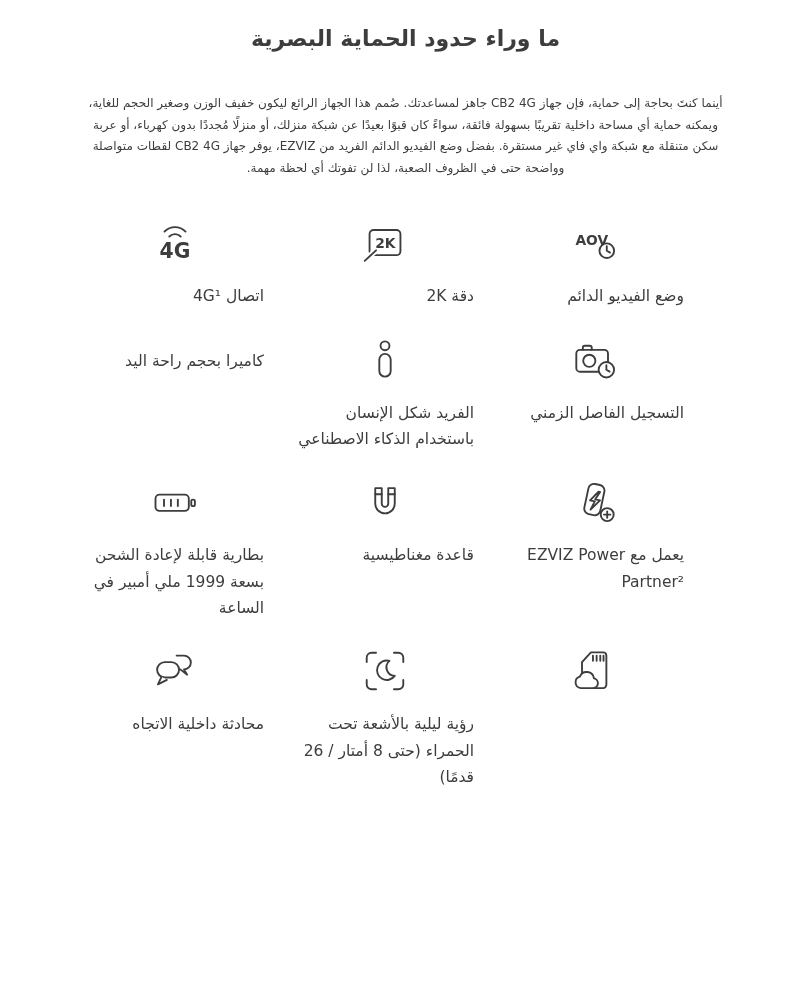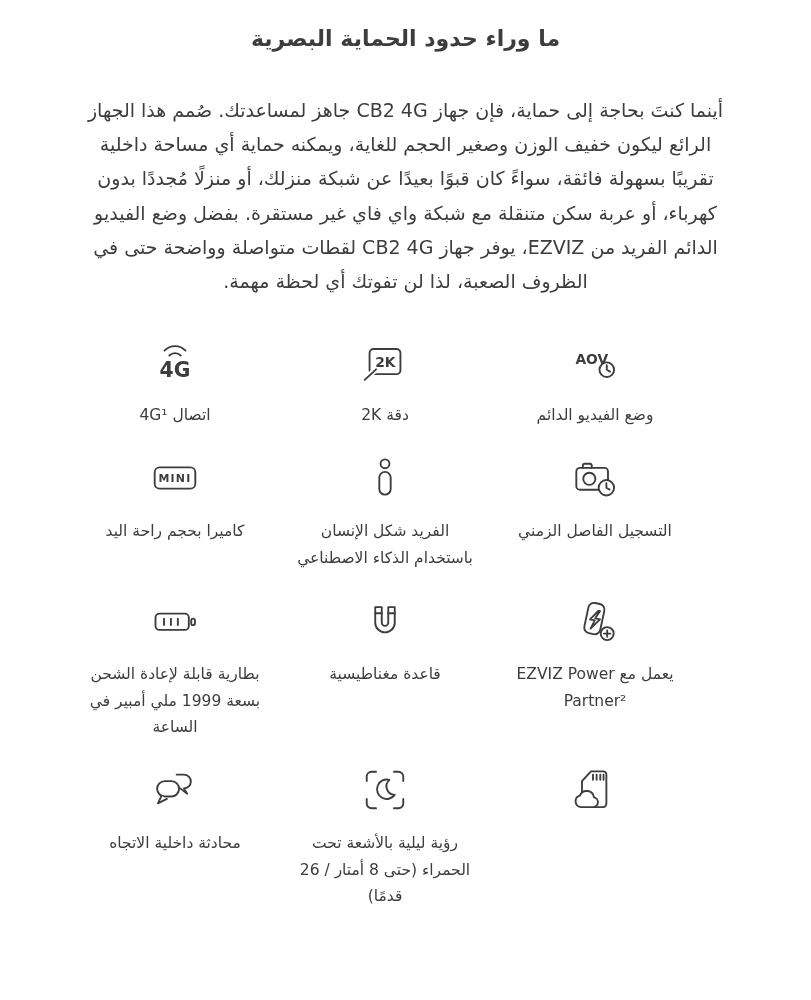--- a/index.html
+++ b/index.html
@@ -11,21 +11,21 @@
   .page {
     position:relative; width:811px; min-height:1000px;
     margin:12px auto; background:var(--bg); padding-top:14px;
   }
   .page-title {
     margin:0; text-align:center; direction:rtl;
     font-size:22px; font-weight:700; letter-spacing:0;
   }
   .intro {
     max-width:648px; margin:42px auto 0; direction:rtl;
-    text-align:center; font-size:19px; line-height:1.8;
+    text-align:center; font-size:12px; line-height:1.8;
   }
   .features-grid {
     width:630px; margin:38px 0 0 70px;
     display:grid; grid-template-columns:repeat(3,210px);
     row-gap:24px; direction:ltr;
   }
   .feature { text-align:center; }
   .feature-icon { height:52px; display:flex; align-items:center; justify-content:center; }
   .icon-svg {
     width:52px; height:52px;
@@ -33,21 +33,21 @@
     stroke-linecap:round; stroke-linejoin:round;
   }
   .icon-svg text {
     stroke:none; fill:var(--ink); font-weight:700;
     font-family:"DejaVu Sans", sans-serif;
   }
   .wfill { fill:#ffffff; }
   .wline { stroke:#ffffff; }
   .feature-label {
     margin:14px auto 0; max-width:178px; direction:rtl;
-    font-size:15.5px; line-height:1.7;
+    font-size:15.5px; line-height:1.7;text-align:right;
   }
   .section-divider {
     position:absolute; left:0; bottom:0; width:100%; height:5px;
     background:#f7f7f7; border-top:1px solid #ececec;
   }
 </style>
 </head>
 <body>
 
 <div class="page">
@@ -86,26 +86,20 @@
         <svg class="icon-svg" viewBox="0 0 64 64">
           <text x="28" y="35" text-anchor="middle" font-size="17">AOV</text>
           <circle class="wfill" cx="46.5" cy="41.5" r="9"></circle>
           <path d="M46.5 41.5 V 36 M46.5 41.5 L 50.5 43.8"></path>
         </svg>
       </div>
       <div class="feature-label" dir="rtl">وضع الفيديو الدائم</div>
     </div>
 
     <div class="feature">
-      <div class="feature-icon">
-        <svg class="icon-svg" viewBox="0 0 64 64">
-          <rect x="7" y="19" width="50" height="26" rx="6"></rect>
-          <text x="32" y="37" text-anchor="middle" font-size="13.5" letter-spacing="1.5">MINI</text>
-        </svg>
-      </div>
       <div class="feature-label" dir="rtl">كاميرا بحجم راحة اليد</div>
     </div>
 
     <div class="feature">
       <div class="feature-icon">
         <svg class="icon-svg" viewBox="0 0 64 64">
           <circle cx="32" cy="14.5" r="5.5"></circle>
           <rect x="25" y="24.5" width="14" height="28" rx="7"></rect>
         </svg>
       </div>

